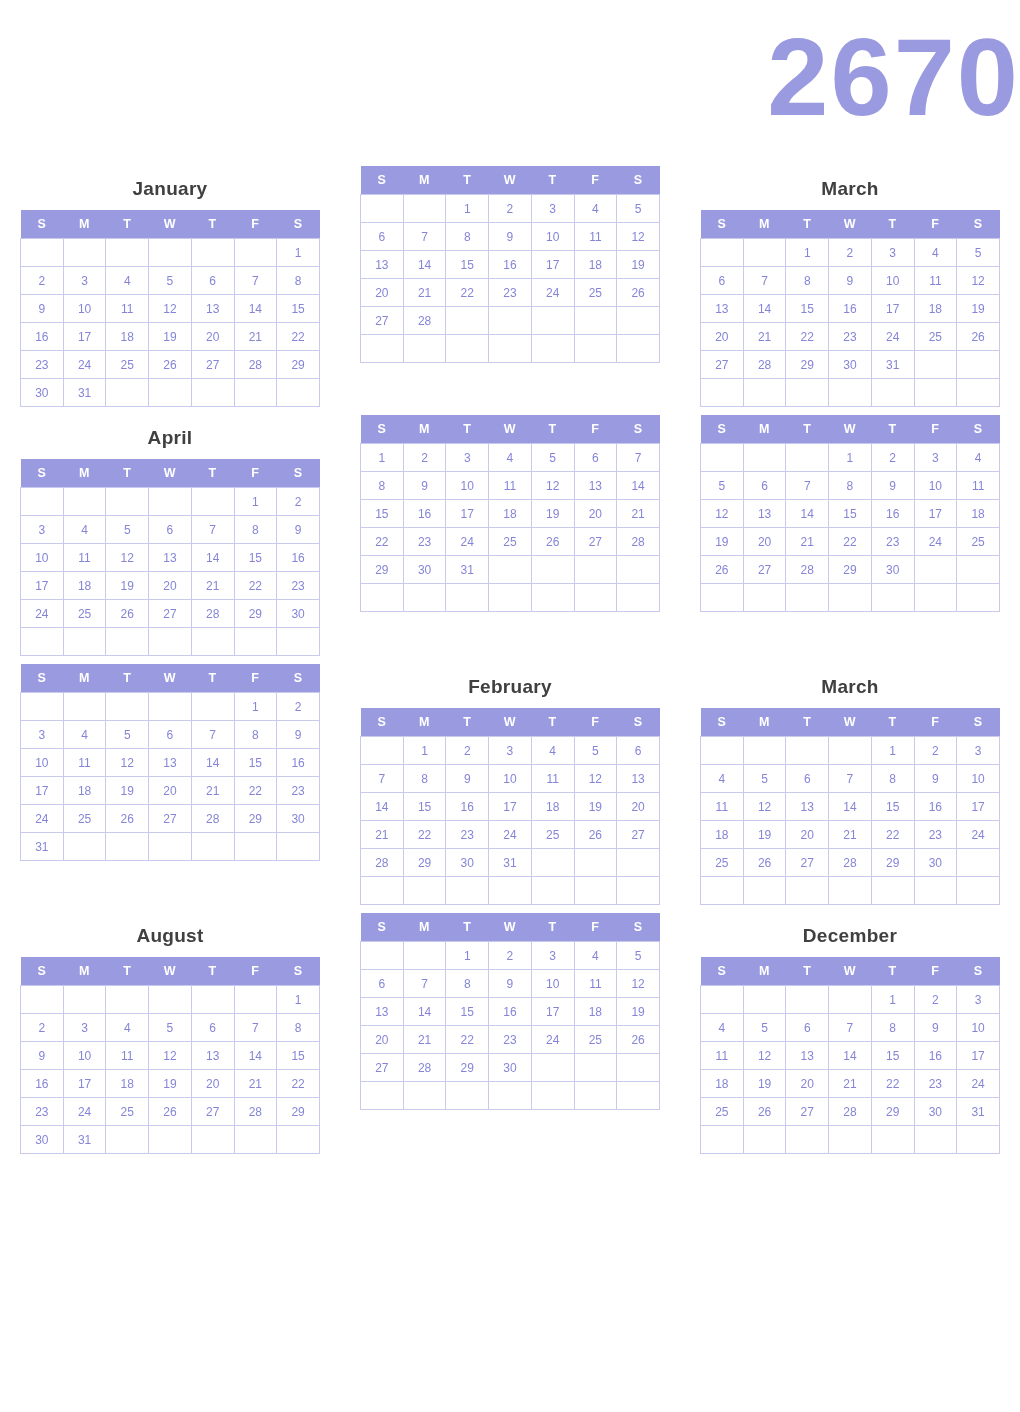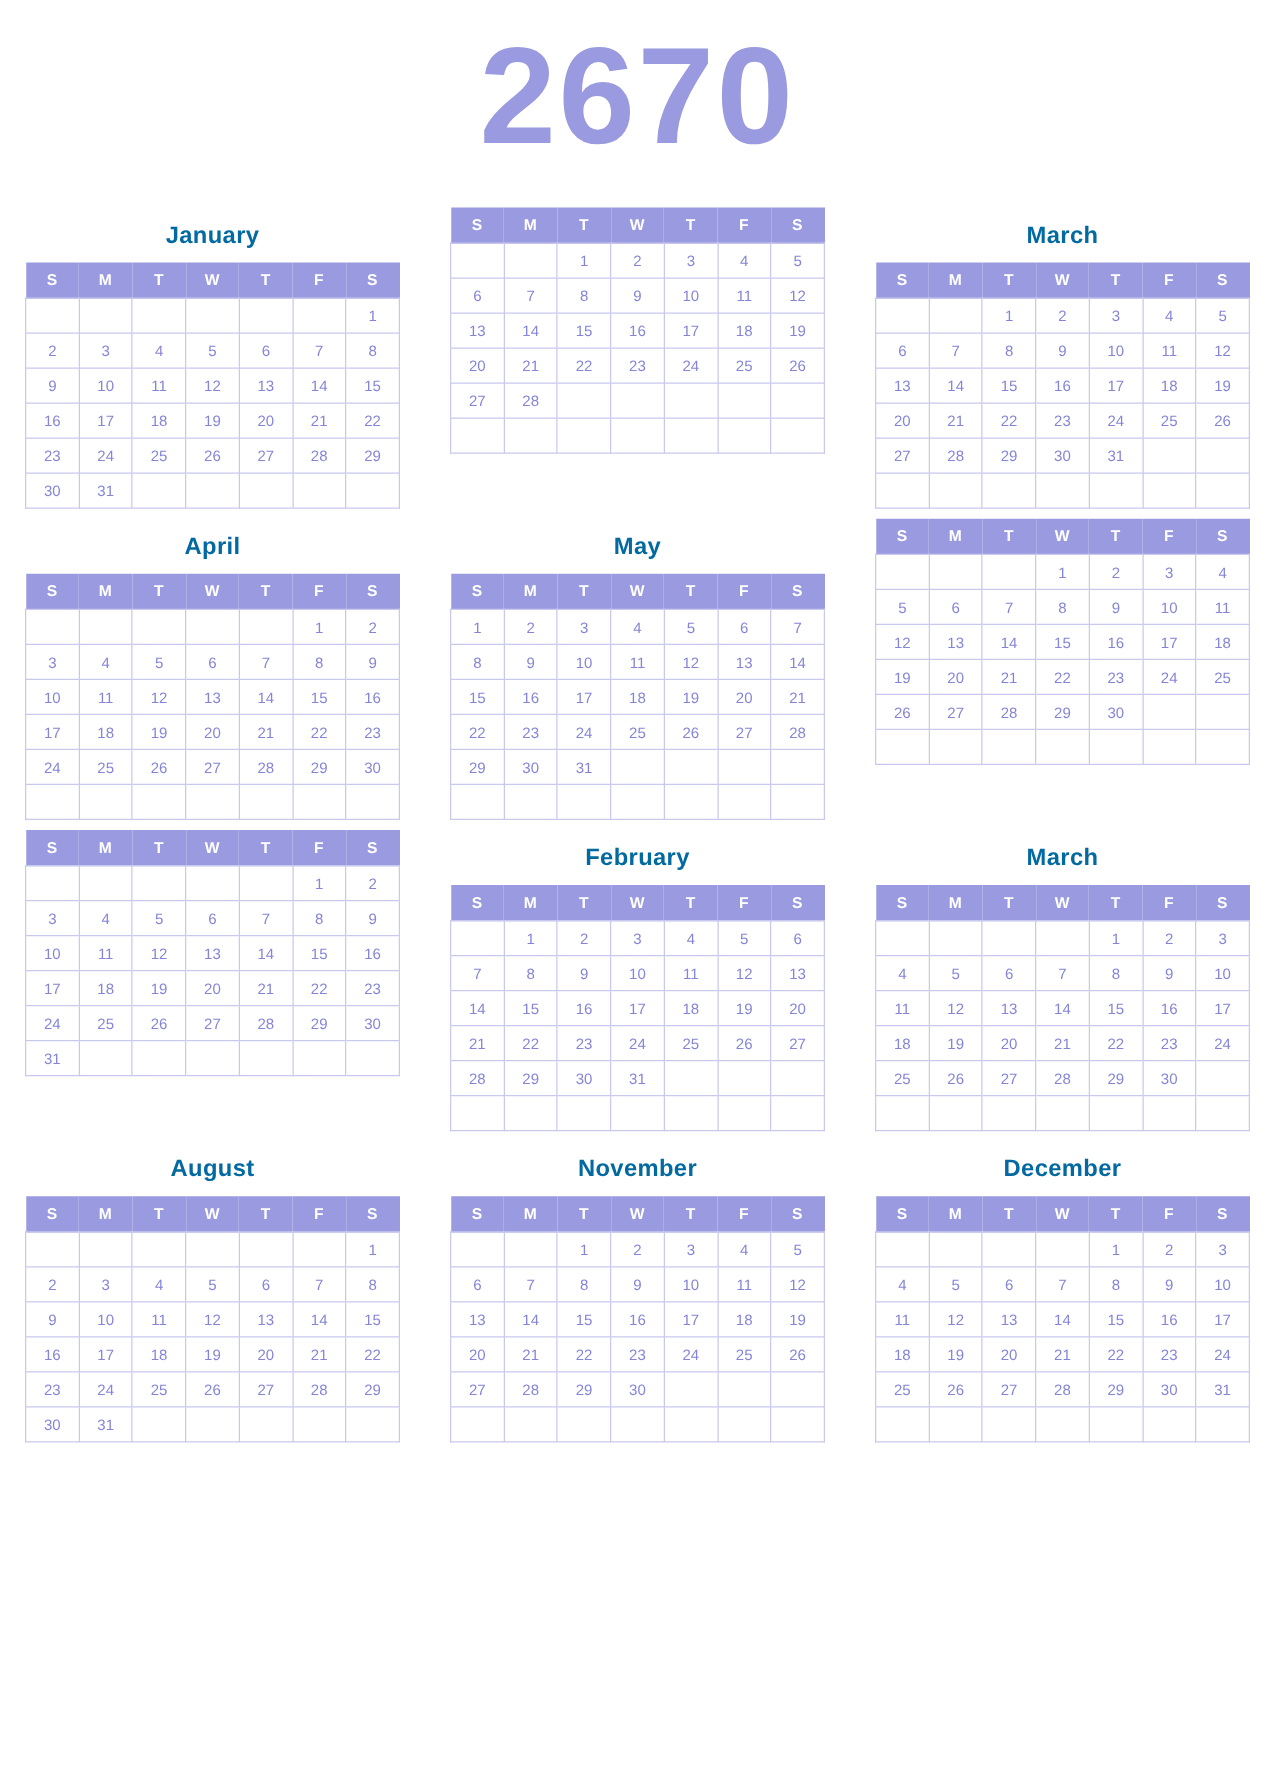--- a/index.html
+++ b/index.html
@@ -14,21 +14,21 @@
     color: #7f7fd0;
     overflow: hidden;
   }
   .page {
     width: 1020px;
     height: 1412px;
     position: relative;
     box-sizing: border-box;
   }
   .year-title {
-    text-align: center;
+    text-align: right;
     font-size: 110px;
     font-weight: bold;
     color: #9a9ae0;
     letter-spacing: 2px;
     line-height: 1;
     padding-top: 22px;
     margin: 0 0 34px 0;
   }
   .months-grid {
     display: grid;
@@ -38,21 +38,21 @@
     row-gap: 0px;
   }
   .month {
     width: 320px;
     margin-bottom: 8px;
   }
   .month-name {
     text-align: center;
     font-size: 19px;
     font-weight: bold;
-    color: #0369a1;
+    color: #404040;
     margin: 12px 0 10px 0;
     letter-spacing: 0.3px;
   }
   table.cal {
     border-collapse: collapse;
     width: 300px;
     margin: 0 auto;
     table-layout: fixed;
   }
   table.cal th {
@@ -366,21 +366,20 @@
               <td class="empty"></td>
               <td class="empty"></td>
               <td class="empty"></td>
               <td class="empty"></td>
               <td class="empty"></td>
             </tr>
           </tbody>
         </table>
       </div>
       <div class="month">
-        <div class="month-name">May</div>
         <table class="cal">
           <thead>
             <tr>
               <th>S</th>
               <th>M</th>
               <th>T</th>
               <th>W</th>
               <th>T</th>
               <th>F</th>
               <th>S</th>
@@ -796,21 +795,20 @@
               <td class="empty"></td>
               <td class="empty"></td>
               <td class="empty"></td>
               <td class="empty"></td>
               <td class="empty"></td>
             </tr>
           </tbody>
         </table>
       </div>
       <div class="month">
-        <div class="month-name">November</div>
         <table class="cal">
           <thead>
             <tr>
               <th>S</th>
               <th>M</th>
               <th>T</th>
               <th>W</th>
               <th>T</th>
               <th>F</th>
               <th>S</th>

